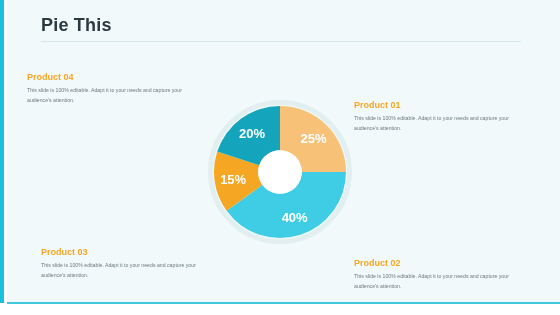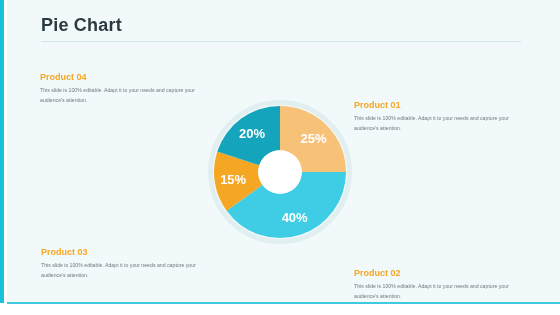--- a/index.html
+++ b/index.html
@@ -86,24 +86,24 @@
     line-height: 1.85;
     color: #6d7b80;
   }
   .block.right {
     text-align: left;
     margin-top: 28px;
   }
   .block.left {
     text-align: left;
   }
-  #blk-p4 { left: 40px;  top: 72px; }
+  #blk-p4 { left: 27px;  top: 72px; }
   #blk-p1 { left: 354px; top: 72px; }
   #blk-p3 { left: 41px;  top: 247px; }
-  #blk-p2 { left: 354px; top: 240px; }
+  #blk-p2 { left: 354px; top: 230px; }
 
   
   #donut-wrap {
     position: absolute;
     left: 196px;
     top: 88px;
     width: 168px;
     height: 168px;
   }
   #donut-wrap svg { display: block; }
@@ -119,21 +119,21 @@
 <body>
 
 <div id="slide">
 
   <div class="left-bar">
     <div class="left-bar-inner"></div>
   </div>
   <div class="bottom-bar"></div>
   <div class="bottom-rule"></div>
 
-  <div class="title">Pie Chart</div>
+  <div class="title">Pie This</div>
   <div class="title-rule"></div>
 
   <div class="block left" id="blk-p4">
     <div class="lbl" style="color:#f5a623">Product 04</div>
     <div class="body">This slide is 100% editable. Adapt it to your needs and capture your audience's attention.</div>
   </div>
 
   <div class="block right" id="blk-p1">
     <div class="lbl" style="color:#f5a623">Product 01</div>
     <div class="body">This slide is 100% editable. Adapt it to your needs and capture your audience's attention.</div>

